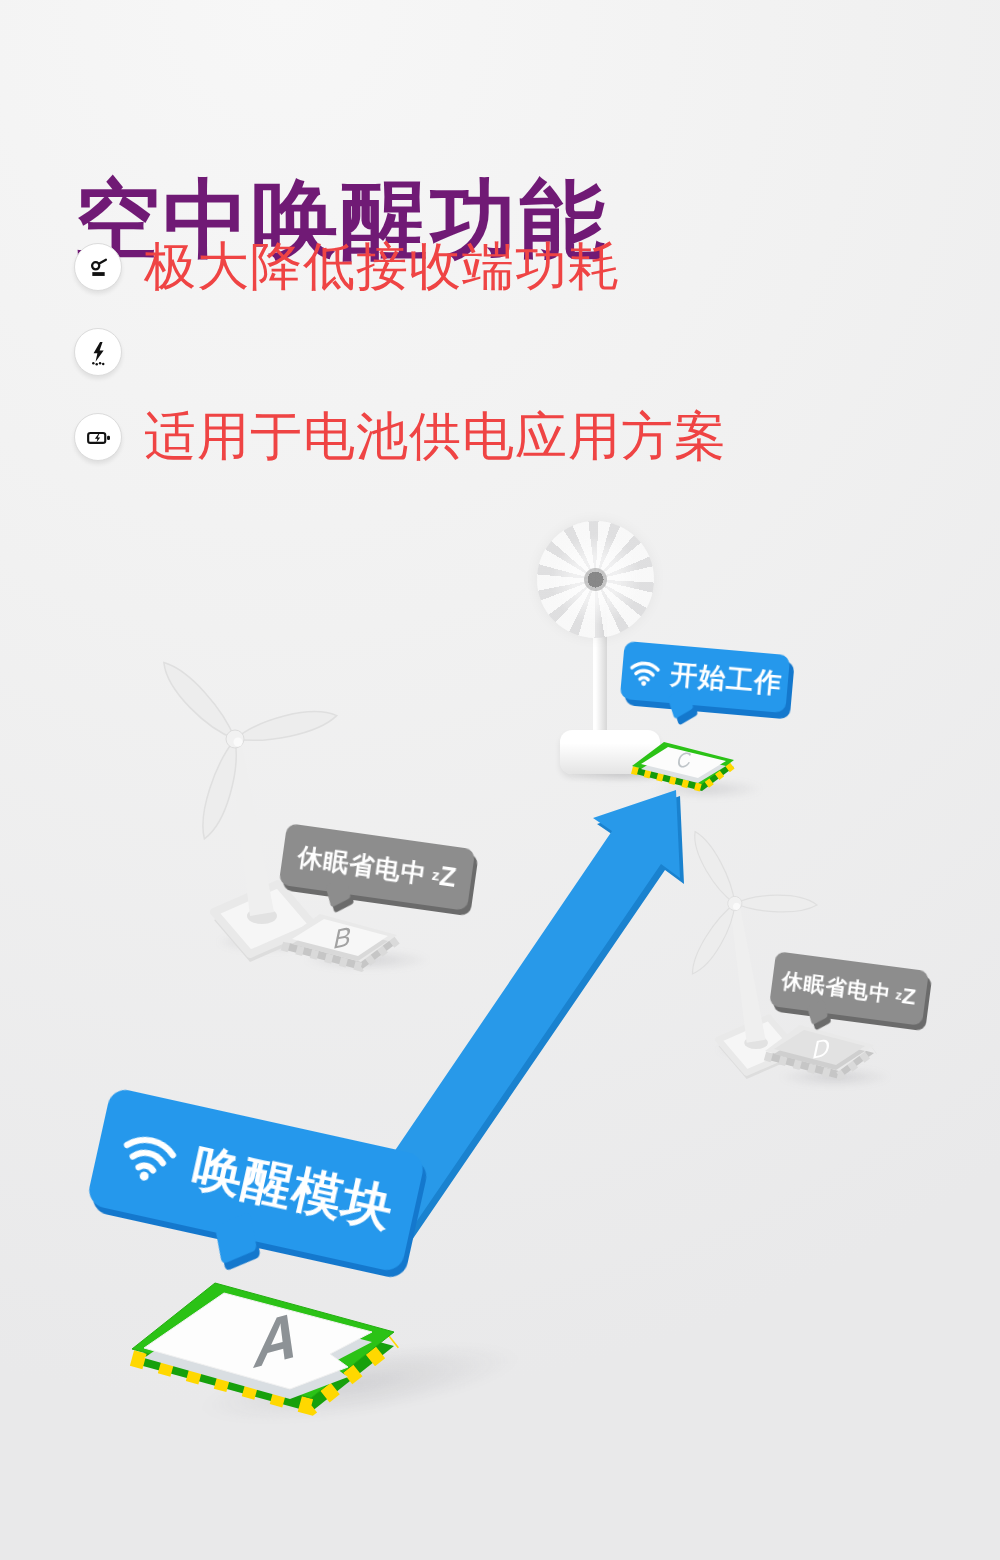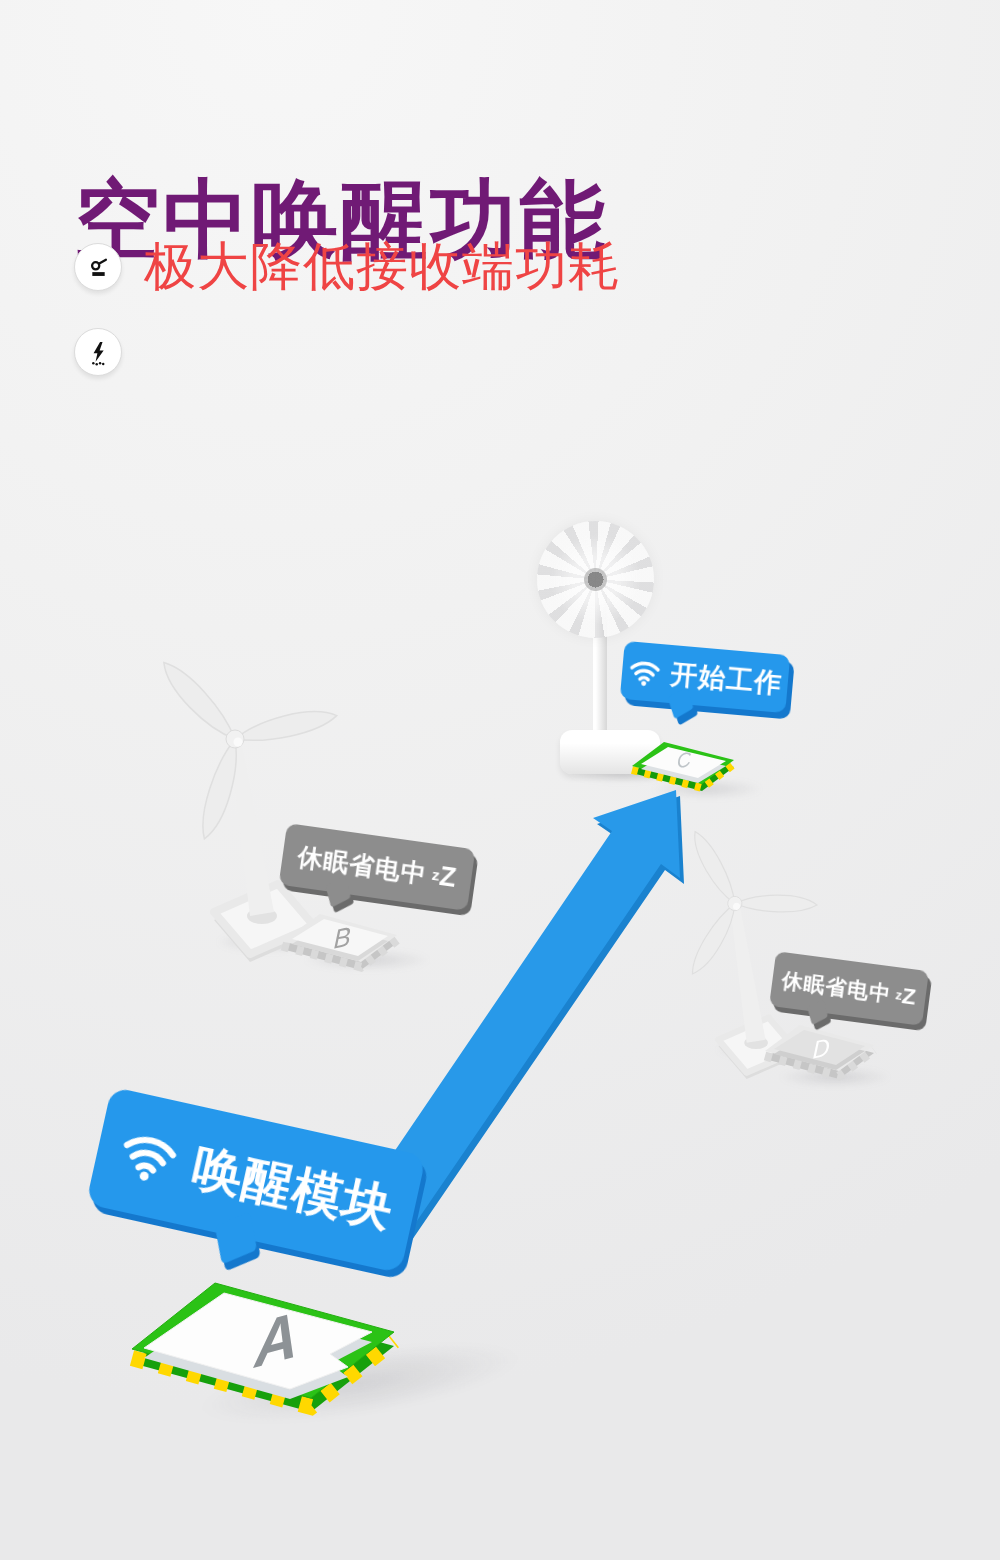--- a/index.html
+++ b/index.html
@@ -107,20 +107,30 @@
       <span class="fi-circle">
         <svg viewBox="0 0 24 24" fill="none">
           <path d="M13.4 2.6 L7.6 12.6 H11 L9.4 20.2 L16.6 10.2 H13 L15.6 2.6 Z" fill="#111"></path>
           <circle cx="7.4" cy="21.6" r="1.1" fill="#111"></circle>
           <circle cx="10.4" cy="22.4" r="1.1" fill="#111"></circle>
           <circle cx="13.4" cy="21.6" r="1.1" fill="#111"></circle>
           <circle cx="16.2" cy="22.3" r="1.1" fill="#111"></circle>
         </svg>
       </span>
     </li>
+    <li>
+      <span class="fi-circle">
+        <svg viewBox="0 0 24 24" fill="none">
+          <rect x="2.8" y="8" width="15.2" height="8.8" rx="2" stroke="#111" stroke-width="1.9"></rect>
+          <rect x="19.6" y="10.5" width="2.6" height="3.8" rx="1.1" fill="#111"></rect>
+          <path d="M11.8 8.8 L8.8 13 H11 L10.3 16.2 L13.5 11.9 H11.3 L12.7 8.8 Z" fill="#111"></path>
+        </svg>
+      </span>
+      <span class="f-label">适用于电池供电应用方案</span>
+    </li>
   </ul>
 
   <div class="scene">
 
     <div class="shadow" style="left:548px;top:758px;width:150px;height:28px;"></div>
     <div class="shadow" style="left:632px;top:776px;width:150px;height:26px;"></div>
     <div class="shadow" style="left:198px;top:928px;width:140px;height:28px;"></div>
     <div class="shadow" style="left:282px;top:946px;width:170px;height:28px;"></div>
     <div class="shadow" style="left:700px;top:1038px;width:120px;height:24px;"></div>
     <div class="shadow" style="left:760px;top:1064px;width:150px;height:26px;"></div>

